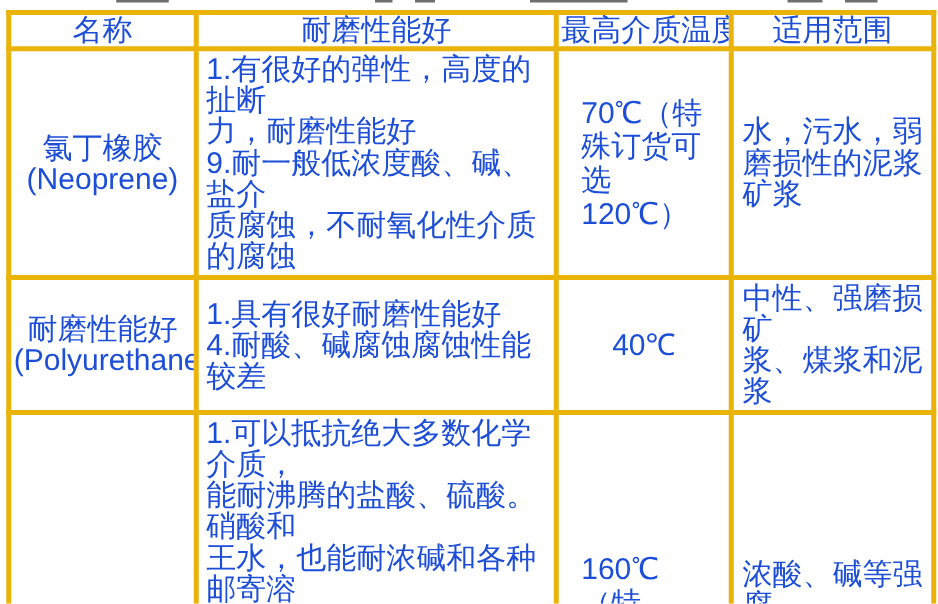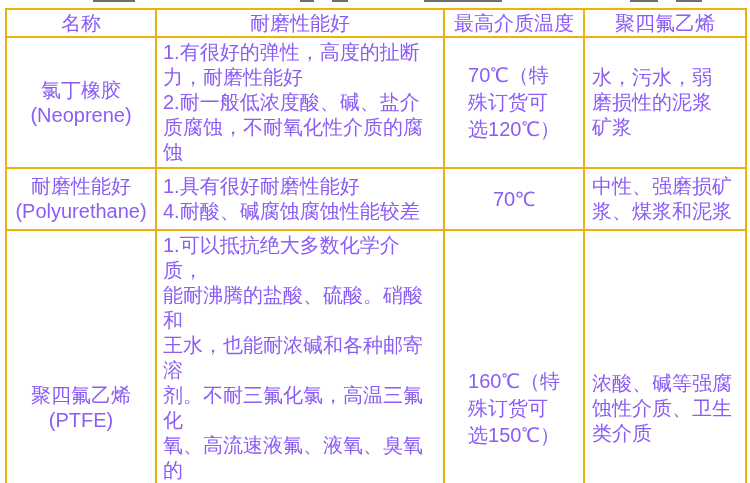--- a/index.html
+++ b/index.html
@@ -28,25 +28,25 @@
     position: absolute;
     left: 5px;
     top: 8px;
     border-collapse: collapse;
     table-layout: fixed;
     width: 740px;
     background: #ffffff;
   }
   table.material-table th,
   table.material-table td {
-    border: 2px solid #eab308;
-    font-size: 20px;
+    border: 4px solid #eab308;
+    font-size: 24px;
     line-height: 25px;
     font-weight: 400;
-    color: #8b5cf6;
+    color: #1d4ed8;
     vertical-align: middle;
     box-sizing: border-box;
     overflow: hidden;
   }
   table.material-table th {
     font-weight: 400;
     text-align: center;
     height: 28px;
     padding: 0 2px;
     white-space: nowrap;
@@ -102,44 +102,44 @@
       <col style="width:150px;">
       <col style="width:288px;">
       <col style="width:140px;">
       <col style="width:162px;">
     </colgroup>
     <thead>
       <tr>
         <th>名称</th>
         <th>耐磨性能好</th>
         <th>最高介质温度</th>
-        <th>聚四氟乙烯</th>
+        <th>适用范围</th>
       </tr>
     </thead>
     <tbody>
       <tr class="row-1">
         <td class="c-name">氯丁橡胶
 (Neoprene)</td>
         <td class="c-perf">1.有很好的弹性，高度的扯断
 力，耐磨性能好
-2.耐一般低浓度酸、碱、盐介
+9.耐一般低浓度酸、碱、盐介
 质腐蚀，不耐氧化性介质的腐蚀</td>
         <td class="c-temp"><span class="temp-block">70℃（特
 殊订货可
 选120℃）</span></td>
         <td class="c-app">水，污水，弱
 磨损性的泥浆
 矿浆</td>
       </tr>
       <tr class="row-2">
         <td class="c-name">耐磨性能好
 (Polyurethane)</td>
         <td class="c-perf">1.具有很好耐磨性能好
 4.耐酸、碱腐蚀腐蚀性能较差</td>
-        <td class="c-temp"><span class="temp-block">70℃</span></td>
+        <td class="c-temp"><span class="temp-block">40℃</span></td>
         <td class="c-app">中性、强磨损矿
 浆、煤浆和泥浆</td>
       </tr>
       <tr class="row-3">
         <td class="c-name">聚四氟乙烯
 (PTFE)</td>
         <td class="c-perf">1.可以抵抗绝大多数化学介质，
 能耐沸腾的盐酸、硫酸。硝酸和
 王水，也能耐浓碱和各种邮寄溶
 剂。不耐三氟化氯，高温三氟化

